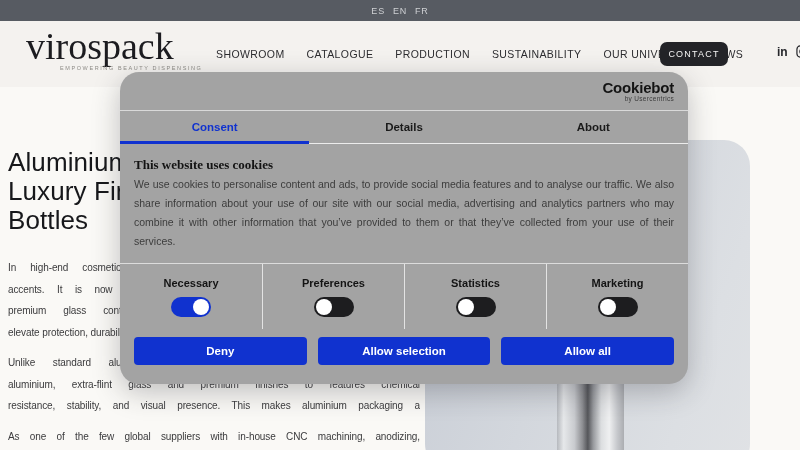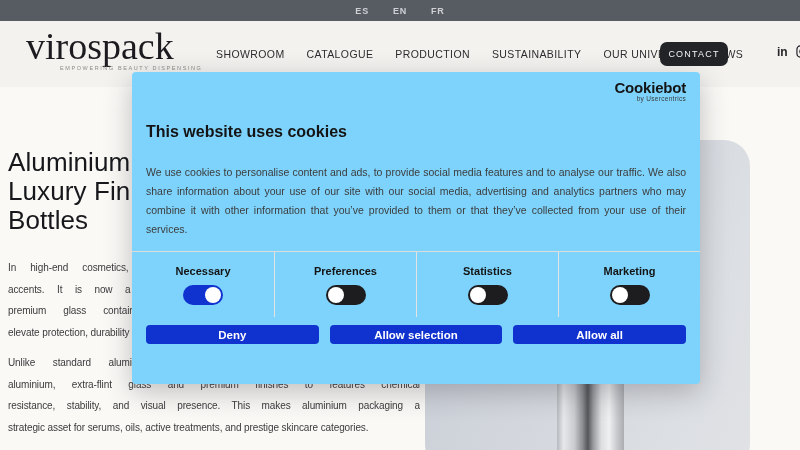--- a/index.html
+++ b/index.html
@@ -2,21 +2,21 @@
 <html><head>
 <meta charset="utf-8">
 <style>
   * { margin:0; padding:0; box-sizing:border-box; }
   html,body { width:800px; height:450px; }
   body { font-family:"Liberation Sans", sans-serif; background:#faf9f6; }
   #stage { position:relative; width:800px; height:450px; overflow:hidden; background:#faf9f6; }
 
   
   .topbar { position:absolute; left:0; top:0; width:800px; height:21px; background:#575b62;
-            display:flex; align-items:center; justify-content:center; gap:24px;font-weight:bold; }
+            display:flex; align-items:center; justify-content:center; gap:8px; }
   .lang { font-size:9px; letter-spacing:.8px; color:#cfd1d4; cursor:pointer; }
 
   
   .header { position:absolute; left:0; top:21px; width:800px; height:66px; background:#f4f2ef; }
   .logo { position:absolute; left:26px; top:6px; font-family:"Liberation Serif", serif;
           font-size:38px; color:#1c1c20; letter-spacing:0; line-height:1; }
   .tagline { position:absolute; left:60px; top:44px; font-size:5.5px; letter-spacing:1.6px;
              color:#8d8b86; white-space:nowrap; }
   .nav { position:absolute; left:216px; top:0; height:66px; display:flex; align-items:center; gap:22px; }
   .nav-item { font-size:10.5px; letter-spacing:.4px; color:#2d2d30; cursor:pointer; white-space:nowrap; }
@@ -35,45 +35,45 @@
   .jline { font-size:10px; line-height:21.5px; letter-spacing:-.1px; white-space:nowrap;
            text-align:justify; text-align-last:justify; overflow:hidden; }
   .jline.last { text-align-last:left; }
 
   .hero-card { position:absolute; left:425px; top:140px; width:325px; height:330px; border-radius:26px;
                background:linear-gradient(110deg,#c7ccd5 0%,#d3d7dd 45%,#dcdfe3 80%,#e0e2e5 100%); overflow:hidden; }
   .bottle { position:absolute; left:132px; top:90px; width:67px; height:240px;
             background:linear-gradient(90deg,#b6b9be 0%,#e6e8ea 10%,#c9cbcf 26%,#8d8e92 38%,#55565a 46%,#97999d 54%,#dcdee0 66%,#eff0f1 78%,#c6c8cc 90%,#abadb1 100%); }
 
   
-  .dialog { position:absolute; left:132px; top:72px; width:568px; height:312px; background:#7dd3fc;
-            border-radius:4px; box-shadow:0 8px 28px rgba(40,40,45,.28); z-index:10; overflow:hidden; }
+  .dialog { position:absolute; left:120px; top:72px; width:568px; height:312px; background:#a3a3a3;
+            border-radius:19px; box-shadow:0 8px 28px rgba(40,40,45,.28); z-index:10; overflow:hidden; }
   .dlg-brandrow { height:38px; display:flex; justify-content:flex-end; align-items:center; padding-right:14px; }
   .cb-logo { text-align:right; line-height:1; }
   .cb-name { font-size:15px; font-weight:800; color:#141414; letter-spacing:-.2px; }
   .cb-by { font-size:6.5px; color:#3c3c3c; margin-top:1px; letter-spacing:.3px; }
   .dlg-tabs { display:flex; height:34px; border-top:1px solid #d9d9d9; border-bottom:1px solid #ececec; }
   .dlg-tab { flex:1; display:flex; align-items:center; justify-content:center; font-size:11.5px;
              font-weight:bold; color:#1a1a1a; cursor:pointer; position:relative; }
   .dlg-tab.active { color:#1032cf; }
   .dlg-tab.active::after { content:""; position:absolute; left:0; right:0; bottom:-1px; height:3px; background:#1032cf; }
   .dlg-body { padding:13px 14px 0 14px; }
-  .dlg-title { font-size:16px; font-weight:bold; color:#141414; margin-bottom:22px; }
+  .dlg-title { font-size:13px; font-weight:bold; color:#141414; margin-bottom:2px;font-family:Liberation Serif, serif; }
   .dlg-desc { font-size:10.5px; line-height:19px; color:#3c3c3c; text-align:justify; }
   .dlg-cats { display:grid; grid-template-columns:repeat(4,1fr); border-top:1px solid #dcdcdc;
               margin-top:12px; height:66px; }
   .cat { display:flex; flex-direction:column; align-items:center; justify-content:center; gap:8px; }
   .cat + .cat { border-left:1px solid #e3e3e3; }
   .cat-label { font-size:11px; font-weight:bold; color:#141414; }
   .toggle { width:40px; height:20px; border-radius:10px; background:#1d1d1f; position:relative; cursor:pointer; }
   .toggle .knob { position:absolute; top:2px; left:2px; width:16px; height:16px; border-radius:50%; background:#fff; }
   .toggle.on { background:#1032cf; }
   .toggle.on .knob { left:auto; right:2px; }
   .dlg-buttons { display:flex; gap:11px; padding:8px 14px 14px 14px; }
-  .dlg-btn { flex:1; height:19px; background:#1032cf; color:#fff; border:none; border-radius:4px;
+  .dlg-btn { flex:1; height:28px; background:#1032cf; color:#fff; border:none; border-radius:4px;
              font-size:11.5px; font-weight:bold; font-family:"Liberation Sans", sans-serif; cursor:pointer; }
 </style>
 </head>
 <body>
 
 <div id="stage">
 
   <div class="topbar">
     <span class="lang">ES</span>
     <span class="lang">EN</span>
@@ -114,40 +114,44 @@
     <div class="para">
       <div class="jline">In high-end cosmetics, aluminium has become far more than decorative</div>
       <div class="jline">accents. It is now a structural material, sleeving and covering the most</div>
       <div class="jline">premium glass containers with anodized finishes and treatments that</div>
       <div class="jline last">elevate protection, durability and perceived quality.</div>
     </div>
     <div class="para">
       <div class="jline">Unlike standard aluminium packs, Virospack combines heavy anodized</div>
       <div class="jline">aluminium, extra-flint glass and premium finishes to features chemical</div>
       <div class="jline">resistance, stability, and visual presence. This makes aluminium packaging a</div>
-      <div class="jline last">strategic asset for serums, oils, active treatments, and prestige skincare categories.</div>
     </div>
     <div class="para">
       <div class="jline">As one of the few global suppliers with in-house CNC machining, anodizing,</div>
 
     </div>
   </div>
 
   <div class="hero-card">
     <div class="bottle"></div>
   </div>
 
   <div class="dialog">
     <div class="dlg-brandrow">
       <div class="cb-logo">
         <div class="cb-name">Cookiebot</div>
         <div class="cb-by">by Usercentrics</div>
       </div>
     </div>
 
+    <div class="dlg-tabs">
+      <div class="dlg-tab active">Consent</div>
+      <div class="dlg-tab">Details</div>
+      <div class="dlg-tab">About</div>
+    </div>
 
     <div class="dlg-body">
       <div class="dlg-title">This website uses cookies</div>
       <p class="dlg-desc">We use cookies to personalise content and ads, to provide social media features and to analyse our traffic. We also share information about your use of our site with our social media, advertising and analytics partners who may combine it with other information that you’ve provided to them or that they’ve collected from your use of their services.</p>
     </div>
 
     <div class="dlg-cats">
       <div class="cat">
         <div class="cat-label">Necessary</div>
         <div class="toggle on" role="switch" aria-checked="true">

